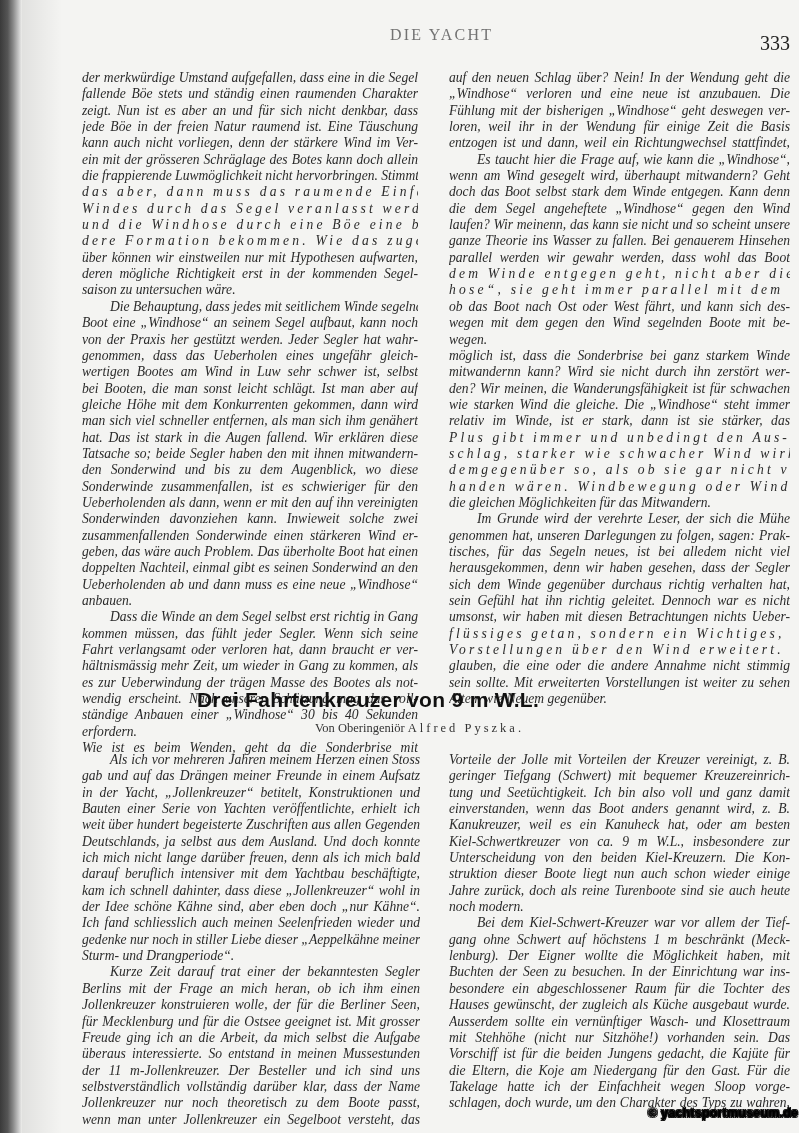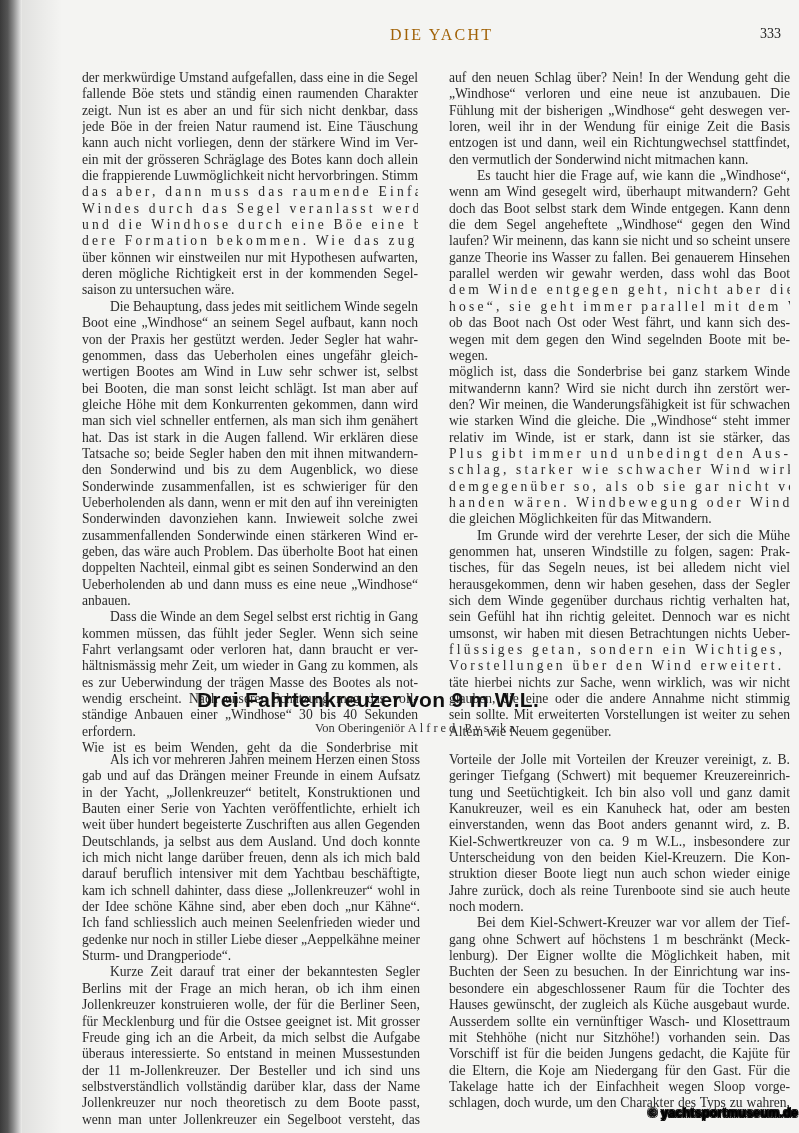--- a/index.html
+++ b/index.html
@@ -12,29 +12,29 @@
   .binding {
     position: absolute; left: 0; top: 0; width: 22px; height: 1133px;
     background: linear-gradient(to right, #3a3a3a 0%, #555 35%, #8a8a8a 60%, #c8c8c8 85%, #eeeeec 100%);
   }
   .binding-shadow {
     position: absolute; left: 22px; top: 0; width: 40px; height: 1133px;
     background: linear-gradient(to right, rgba(0,0,0,0.08), rgba(0,0,0,0));
   }
   .running-head {
     position: absolute; top: 26px; left: 390px;
-    font-size: 16px; letter-spacing: 2.2px; color: #a16207;
+    font-size: 16px; letter-spacing: 2.2px; color: #737373;
   }
   .page-number {
-    position: absolute; top: 26px; left: 760px;
-    font-size: 14px; color: #222;
+    position: absolute; top: 32px; left: 760px;
+    font-size: 20px; color: #222;
   }
   .col {
     position: absolute; font-size: 13.6px; line-height: 16.35px;
-    text-align: justify; hyphens: none;
+    text-align: justify; hyphens: none; font-style: italic;
   }
   .col .line { display: block; text-align: justify; text-align-last: justify; white-space: nowrap; height: 16.35px; overflow: hidden; }
   .col .line.last { text-align-last: left; }
   .col .line.indent { padding-left: 28px; }
   .sp { letter-spacing: 3.2px; text-align: right; }
   #top-left  { left: 82px;  top: 70px;  width: 336px; }
   #top-right { left: 449px; top: 70px;  width: 341px; }
   #bot-left  { left: 82px;  top: 752px; width: 338px; }
   #bot-right { left: 449px; top: 752px; width: 341px; }
   .article-title {
@@ -108,21 +108,20 @@
     <span class="line">ständige Anbauen einer „Windhose“ 30 bis 40 Sekunden</span>
     <span class="line last">erfordern.</span>
     <span class="line">Wie ist es beim Wenden, geht da die Sonderbrise mit</span>
   </div>
 <div class="col" id="top-right">
     <span class="line">auf den neuen Schlag über? Nein! In der Wendung geht die</span>
     <span class="line">„Windhose“ verloren und eine neue ist anzubauen. Die</span>
     <span class="line">Fühlung mit der bisherigen „Windhose“ geht deswegen ver-</span>
     <span class="line">loren, weil ihr in der Wendung für einige Zeit die Basis</span>
     <span class="line">entzogen ist und dann, weil ein Richtungwechsel stattfindet,</span>
-    <span class="line last">den vermutlich der Sonderwind nicht mitmachen kann.</span>
     <span class="line indent">Es taucht hier die Frage auf, wie kann die „Windhose“,</span>
     <span class="line">wenn am Wind gesegelt wird, überhaupt mitwandern? Geht</span>
     <span class="line">doch das Boot selbst stark dem Winde entgegen. Kann denn</span>
     <span class="line">die dem Segel angeheftete „Windhose“ gegen den Wind</span>
     <span class="line">laufen? Wir meinenn, das kann sie nicht und so scheint unsere</span>
     <span class="line">ganze Theorie ins Wasser zu fallen. Bei genauerem Hinsehen</span>
     <span class="line">parallel werden wir gewahr werden, dass wohl das Boot</span>
     <span class="line sp">dem Winde entgegen geht, nicht aber die „Wind-</span>
     <span class="line sp">hose“, sie geht immer parallel mit dem Wind,</span>
     <span class="line">ob das Boot nach Ost oder West fährt, und kann sich des-</span>
@@ -132,29 +131,28 @@
     <span class="line">mitwandernn kann? Wird sie nicht durch ihn zerstört wer-</span>
     <span class="line">den? Wir meinen, die Wanderungsfähigkeit ist für schwachen</span>
     <span class="line">wie starken Wind die gleiche. Die „Windhose“ steht immer</span>
     <span class="line">relativ im Winde, ist er stark, dann ist sie stärker, das</span>
     <span class="line sp">Plus gibt immer und unbedingt den Aus-</span>
     <span class="line sp">schlag, starker wie schwacher Wind wirken</span>
     <span class="line sp">demgegenüber so, als ob sie gar nicht vor-</span>
     <span class="line sp">handen wären. Windbewegung oder Windstille schaffen</span>
     <span class="line last">die gleichen Möglichkeiten für das Mitwandern.</span>
     <span class="line indent">Im Grunde wird der verehrte Leser, der sich die Mühe</span>
-    <span class="line">genommen hat, unseren Windstille zu folgen, sagen: Prak-</span>
+    <span class="line">genommen hat, unseren Darlegungen zu folgen, sagen: Prak-</span>
     <span class="line">tisches, für das Segeln neues, ist bei alledem nicht viel</span>
     <span class="line">herausgekommen, denn wir haben gesehen, dass der Segler</span>
     <span class="line">sich dem Winde gegenüber durchaus richtig verhalten hat,</span>
     <span class="line">sein Gefühl hat ihn richtig geleitet. Dennoch war es nicht</span>
     <span class="line">umsonst, wir haben mit diesen Betrachtungen nichts Ueber-</span>
     <span class="line sp">flüssiges getan, sondern ein Wichtiges, wir haben unsere</span>
     <span class="line sp">Vorstellungen über den Wind erweitert. Es</span>
-    <span class="line">täte hierbei nichts zur Sache, wenn wirklich, was wir nicht</span>
     <span class="line">glauben, die eine oder die andere Annahme nicht stimmig</span>
     <span class="line">sein sollte. Mit erweiterten Vorstellungen ist weiter zu sehen</span>
     <span class="line last">Altem wie Neuem gegenüber.</span>
   </div>
 
 <div class="article-title">Drei Fahrtenkreuzer von 9 m W.L.</div>
 <div class="byline">
   <span>Von Oberingeniör</span>
   <span class="sp">Alfred Pyszka.</span>
 </div>
@@ -181,22 +179,22 @@
     <span class="line">überaus interessierte. So entstand in meinen Mussestunden</span>
     <span class="line">der 11 m-Jollenkreuzer. Der Besteller und ich sind uns</span>
     <span class="line">selbstverständlich vollständig darüber klar, dass der Name</span>
     <span class="line">Jollenkreuzer nur noch theoretisch zu dem Boote passt,</span>
     <span class="line">wenn man unter Jollenkreuzer ein Segelboot versteht, das</span>
   </div>
 <div class="col" id="bot-right">
     <span class="line">Vorteile der Jolle mit Vorteilen der Kreuzer vereinigt, z. B.</span>
     <span class="line">geringer Tiefgang (Schwert) mit bequemer Kreuzereinrich-</span>
     <span class="line">tung und Seetüchtigkeit. Ich bin also voll und ganz damit</span>
+    <span class="line">einverstanden, wenn das Boot anders genannt wird, z. B.</span>
     <span class="line">Kanukreuzer, weil es ein Kanuheck hat, oder am besten</span>
-    <span class="line">einverstanden, wenn das Boot anders genannt wird, z. B.</span>
     <span class="line">Kiel-Schwertkreuzer von ca. 9 m W.L., insbesondere zur</span>
     <span class="line">Unterscheidung von den beiden Kiel-Kreuzern. Die Kon-</span>
     <span class="line">struktion dieser Boote liegt nun auch schon wieder einige</span>
     <span class="line">Jahre zurück, doch als reine Turenboote sind sie auch heute</span>
     <span class="line last">noch modern.</span>
     <span class="line indent">Bei dem Kiel-Schwert-Kreuzer war vor allem der Tief-</span>
     <span class="line">gang ohne Schwert auf höchstens 1 m beschränkt (Meck-</span>
     <span class="line">lenburg). Der Eigner wollte die Möglichkeit haben, mit</span>
     <span class="line">Buchten der Seen zu besuchen. In der Einrichtung war ins-</span>
     <span class="line">besondere ein abgeschlossener Raum für die Tochter des</span>

